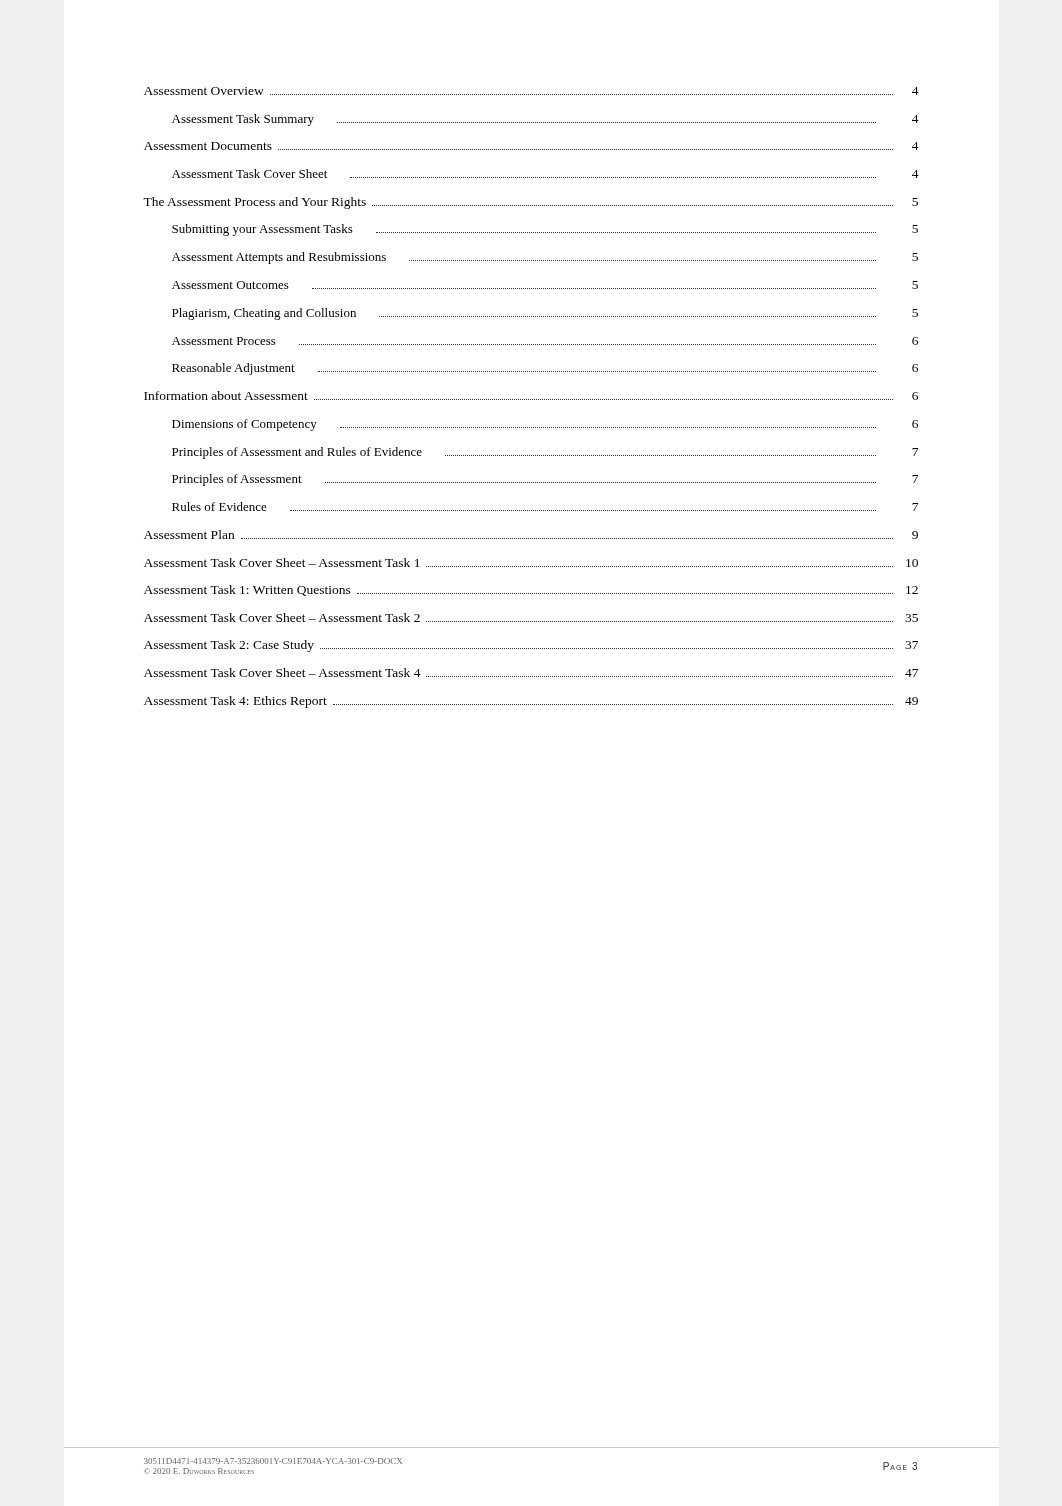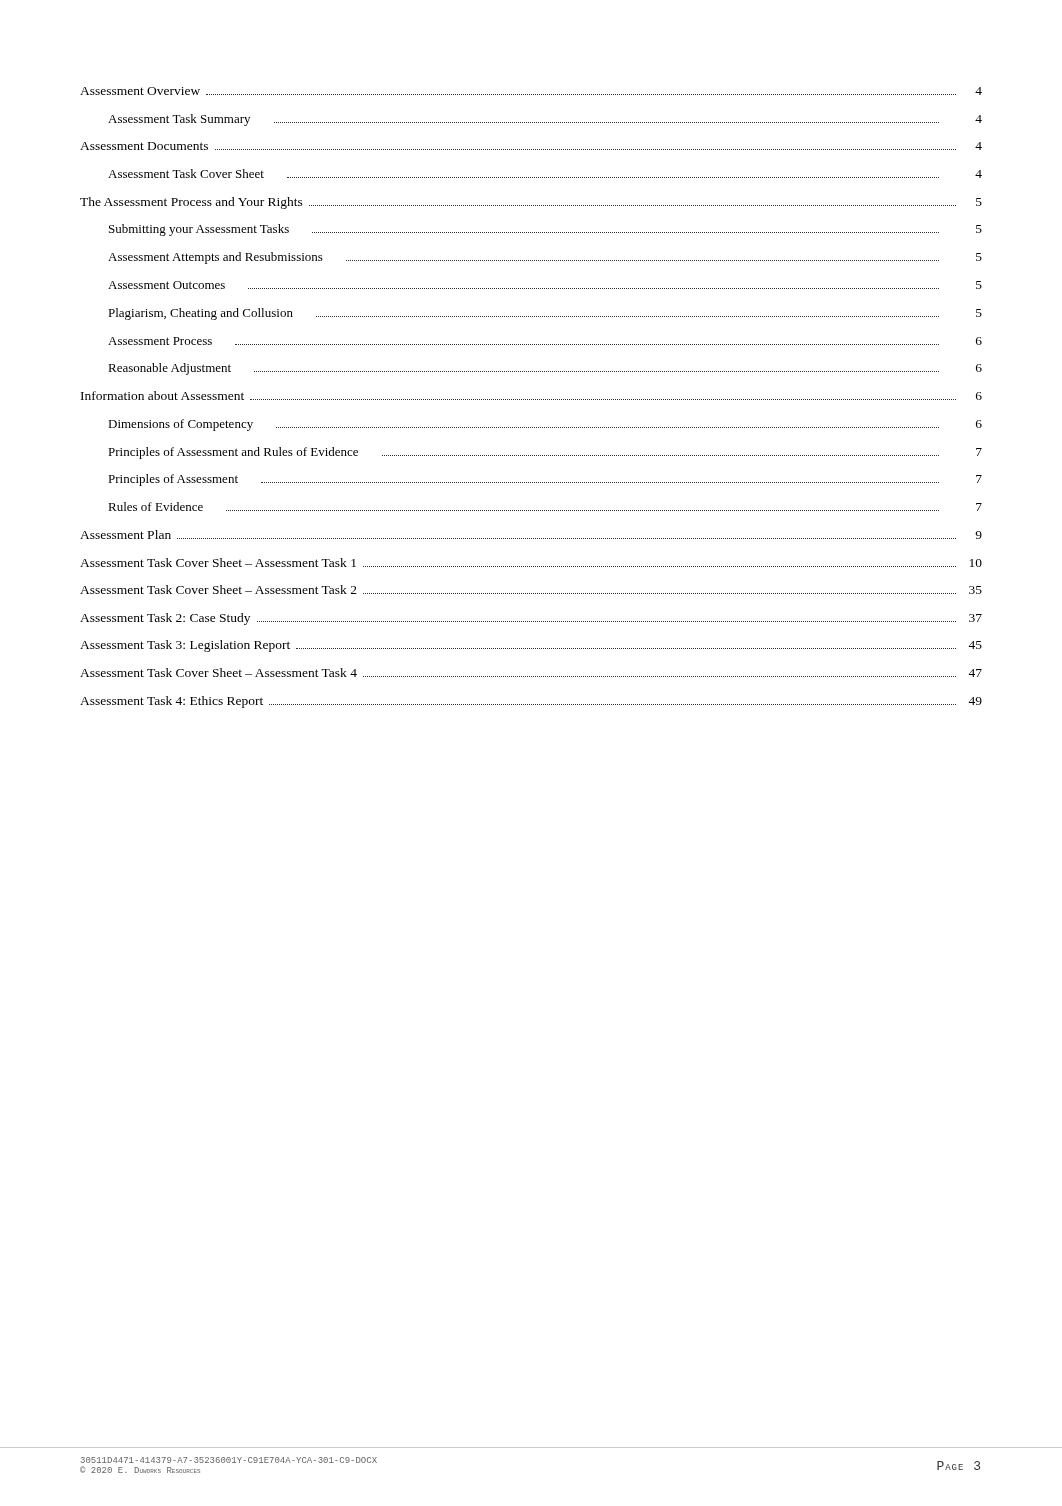--- a/index.html
+++ b/index.html
@@ -11,21 +11,21 @@
     body {
       background: #f0f0f0;
       display: flex;
       justify-content: center;
       align-items: flex-start;
       min-height: 100vh;
       font-family: 'Times New Roman', Times, serif;
     }
 
     .page {
-      width: 1062px;
+      width: 935px;
       min-height: 1506px;
       background: #ffffff;
       position: relative;
       padding: 60px 80px 80px 80px;
     }
 
     .toc-container {
       margin-top: 20px;
     }
 
@@ -78,27 +78,27 @@
       justify-content: space-between;
       align-items: center;
       padding: 0 80px;
       border-top: 1px solid #ccc;
       padding-top: 8px;
     }
 
     .footer-left {
       font-size: 9px;
       color: #666;
-      font-family: Liberation Mono, monospace;
+      font-family: Liberation Serif, serif;
     }
 
     .footer-right {
-      font-size: 13px;
+      font-size: 10px;
       color: #333;
-      font-family: Liberation Mono, monospace;
+      font-family: Liberation Sans, sans-serif;
       font-variant: small-caps;
       letter-spacing: 1px;
     }
   </style>
 </head>
 <body>
 
 <div class="page">
   <div class="toc-container">
   <div class="toc-entry level1">
@@ -185,33 +185,33 @@
         <span class="toc-title">Assessment Plan</span>
         <span class="toc-dots"></span>
         <span class="toc-page">9</span>
       </div>
       <div class="toc-entry level1">
         <span class="toc-title">Assessment Task Cover Sheet – Assessment Task 1</span>
         <span class="toc-dots"></span>
         <span class="toc-page">10</span>
       </div>
       <div class="toc-entry level1">
+        <span class="toc-title">Assessment Task 1: Written Questions</span>
+        <span class="toc-dots"></span>
+        <span class="toc-page">12</span>
+      </div>
+      <div class="toc-entry level1">
         <span class="toc-title">Assessment Task Cover Sheet – Assessment Task 2</span>
         <span class="toc-dots"></span>
         <span class="toc-page">35</span>
       </div>
       <div class="toc-entry level1">
         <span class="toc-title">Assessment Task 2: Case Study</span>
         <span class="toc-dots"></span>
         <span class="toc-page">37</span>
-      </div>
-      <div class="toc-entry level1">
-        <span class="toc-title">Assessment Task 3: Legislation Report</span>
-        <span class="toc-dots"></span>
-        <span class="toc-page">45</span>
       </div>
       <div class="toc-entry level1">
         <span class="toc-title">Assessment Task Cover Sheet – Assessment Task 4</span>
         <span class="toc-dots"></span>
         <span class="toc-page">47</span>
       </div>
       <div class="toc-entry level1">
         <span class="toc-title">Assessment Task 4: Ethics Report</span>
         <span class="toc-dots"></span>
         <span class="toc-page">49</span>

